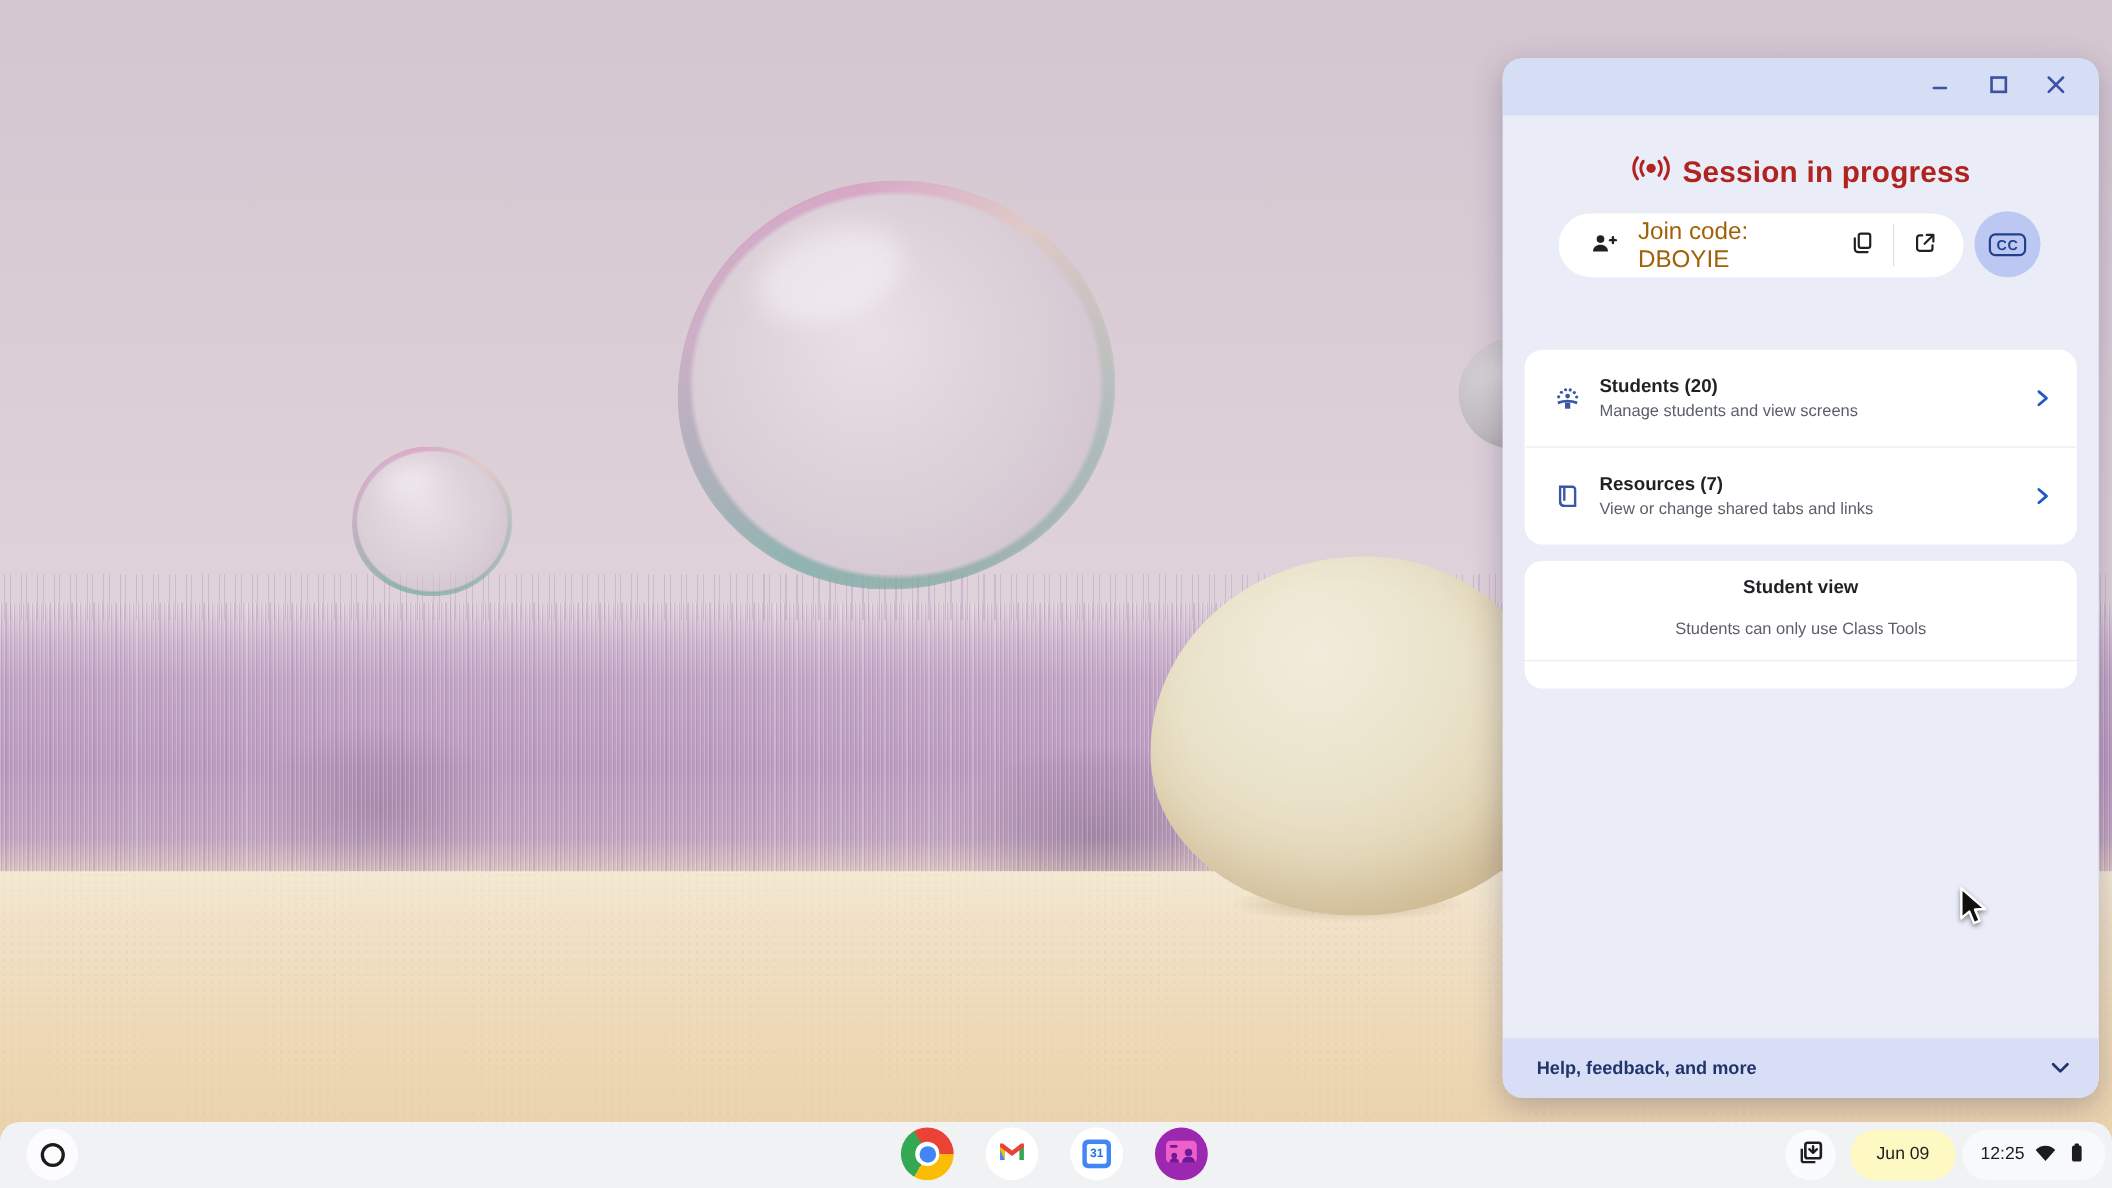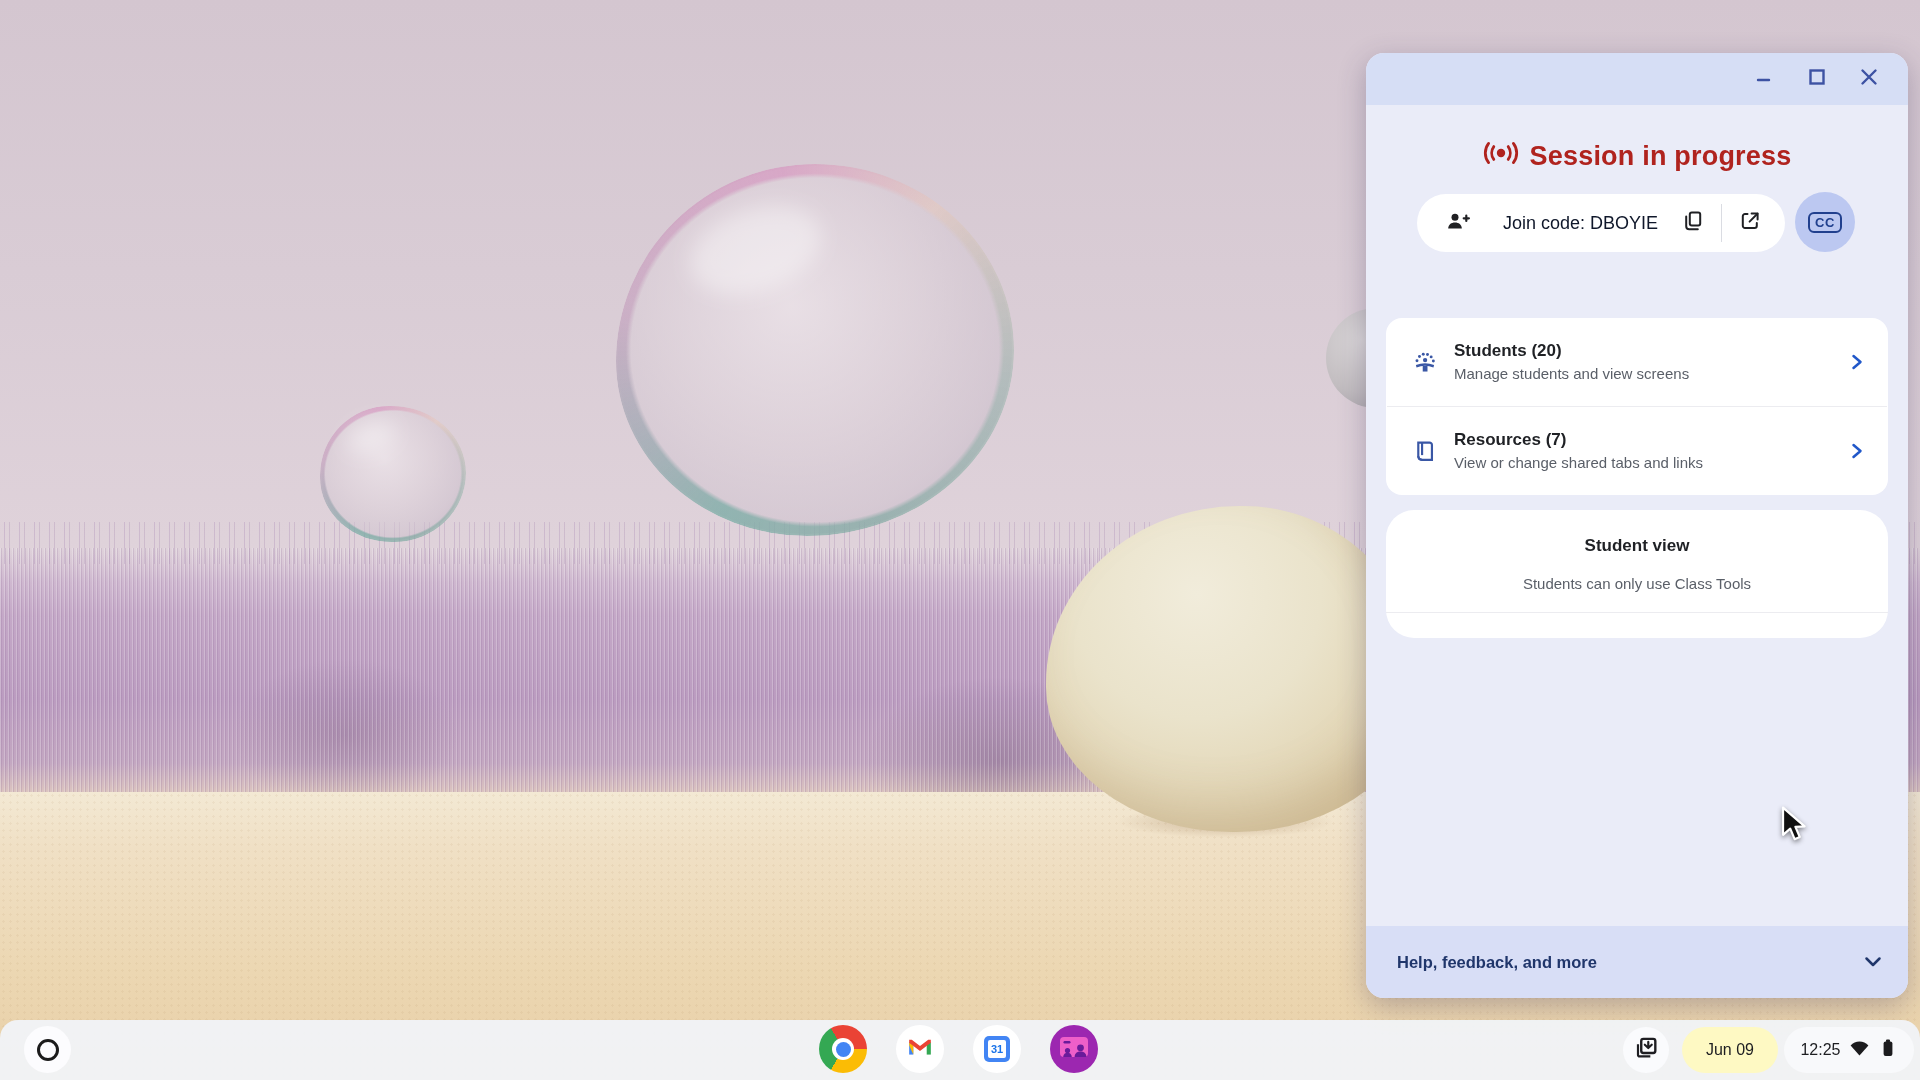--- a/index.html
+++ b/index.html
@@ -61,61 +61,61 @@
     display:flex; align-items:center; justify-content:flex-end; gap:30px; padding-right:28px; }
   .winbtn { width:22px; height:22px; display:flex; align-items:center; justify-content:center; cursor:default; }
 
   .session-title { position:absolute; left:0; right:0; top:84px; height:38px;
     display:flex; align-items:center; justify-content:center; gap:11px;
     color:#B0231E; font-size:27px; font-weight:700; letter-spacing:.2px; }
 
   .join-area { position:absolute; left:0; top:139px; right:0; height:62px; }
   .join-pill { position:absolute; left:51px; top:2px; width:368px; height:58px; background:#FFFFFF;
     border-radius:29px; display:flex; align-items:center; padding:0 20px 0 28px; }
-  .join-text { font-size:18px; font-weight:500; color:#0f172a; margin-left:32px; }
+  .join-text { font-size:22px; font-weight:500; color:#a16207; margin-left:18px; }
   .pill-btn { width:30px; height:30px; display:flex; align-items:center; justify-content:center; margin-left:auto; }
   .pill-btn + .pill-sep { width:1px; height:38px; background:#DADCE2; margin:0 13px; }
   .pill-btn.second { margin-left:0; }
   .cc-btn { position:absolute; left:429px; top:0; width:60px; height:60px; border-radius:50%;
     background:#BCC8F1; display:flex; align-items:center; justify-content:center; }
   .cc-glyph { border:2.5px solid #21408E; border-radius:6px; color:#21408E; font-size:13px;
     font-weight:800; letter-spacing:.5px; padding:2px 5px; line-height:1; }
 
   .cards { position:absolute; left:20px; top:230px; width:502px; }
   .card { background:#FFFFFF; border-radius:16px;margin-top:35px; }
   .card + .card { margin-top:15px; }
   .nav-row { height:88px; display:flex; align-items:center; padding:0 24px 0 26px; cursor:pointer; }
   .nav-row .rowicon { width:26px; height:26px; flex:0 0 26px; display:flex; align-items:center; justify-content:center; }
   .nav-texts { margin-left:16px; }
   .nav-title { font-size:17px; font-weight:700; color:#1F2125; line-height:1.28; }
   .nav-sub { font-size:15px; color:#5A5F68; margin-top:3px; line-height:1.25; }
   .chev { margin-left:auto; display:flex; align-items:center; }
   .hdiv { height:1px; background:#ECECF0; margin:0 1px; }
 
-  .sv-card { padding-top:26px;border-radius:28px; }
+  .sv-card { padding-top:14px; }
   .sv-heading { text-align:center; font-size:17px; font-weight:700; color:#1F2125; height:22px; }
   .segmented { width:463px; height:46px; margin:21px auto 0; background:#E9EAEF; border-radius:23px;
     display:flex; overflow:hidden; }
   .seg-btn { flex:1 1 0; border:none; background:transparent; font-family:inherit; font-size:16px;
     font-weight:500; color:#26282D; border-radius:23px; cursor:pointer; }
   .seg-btn.selected { background:#3A57A5; color:#FFFFFF; font-weight:600; }
   .sv-status { text-align:center; font-size:15px; color:#5A5F68; margin-top:17px; height:20px; }
   .sv-div { height:1px; background:#ECECF0; margin-top:17px; }
   .timer-row { margin-top:26px; padding:0 22px 0 26px; display:flex; align-items:center; height:48px; padding-bottom:0; }
   .timer-texts { margin-left:13px; }
   .timer-main { font-size:17px; font-weight:700; color:#1F2125; line-height:1.2; }
   .timer-sub { font-size:14px; color:#5A5F68; margin-top:3px; }
   .add-btn { margin-left:auto; width:106px; height:48px; border-radius:24px; border:none; background:#D7DFF9;
     color:#2C4A9C; font-family:inherit; font-size:16px; font-weight:700; display:flex; align-items:center;
     justify-content:center; gap:9px; cursor:pointer; }
   .end-btn { margin-left:12px; width:143px; height:48px; border-radius:24px; border:none; background:#AE241B;
     color:#FFFFFF; font-family:inherit; font-size:16px; font-weight:500; cursor:pointer; }
   .sv-card { padding-bottom:25px; }
 
-  .panel-footer { position:absolute; left:0; right:0; bottom:0; height:72px; background:#D8DEF6;
+  .panel-footer { position:absolute; left:0; right:0; bottom:0; height:54px; background:#D8DEF6;
     display:flex; align-items:center; padding:0 26px 0 31px; cursor:pointer; }
   .footer-label { font-size:16.5px; font-weight:700; color:#20366B; }
   .panel-footer .chev { margin-left:auto; }
 
   
   .shelf { position:absolute; left:0; right:0; bottom:0; height:60px; background:rgba(241,243,246,.97);
     border-radius:18px 18px 0 0; }
   .launcher { position:absolute; left:24px; top:6px; width:47px; height:47px; border-radius:50%;
     background:#FCFCFE; display:flex; align-items:center; justify-content:center; cursor:pointer; }
   .launcher-ring { width:22px; height:22px; border:3.2px solid #1B1B1B; border-radius:50%; }

